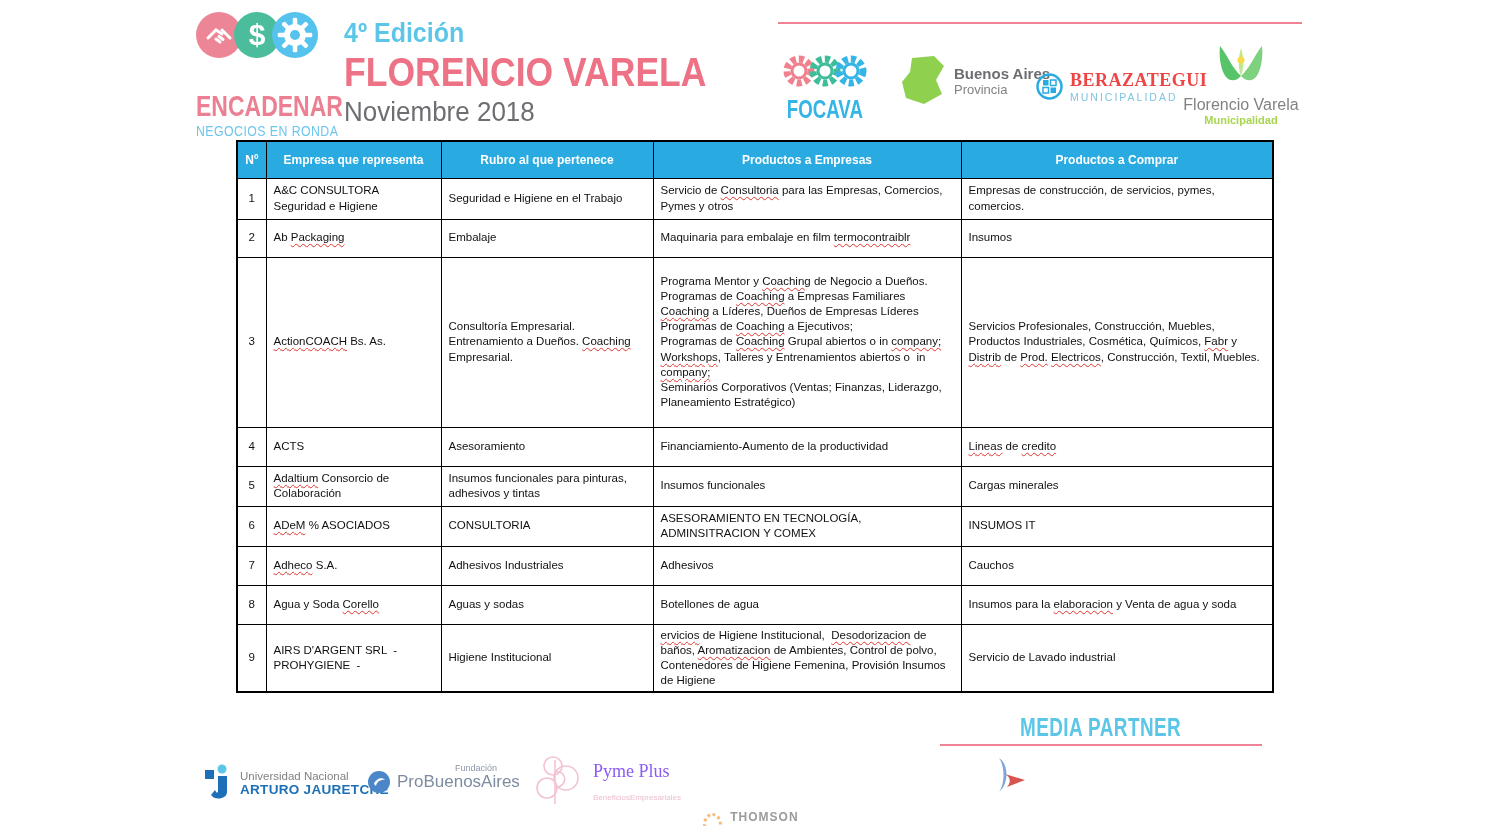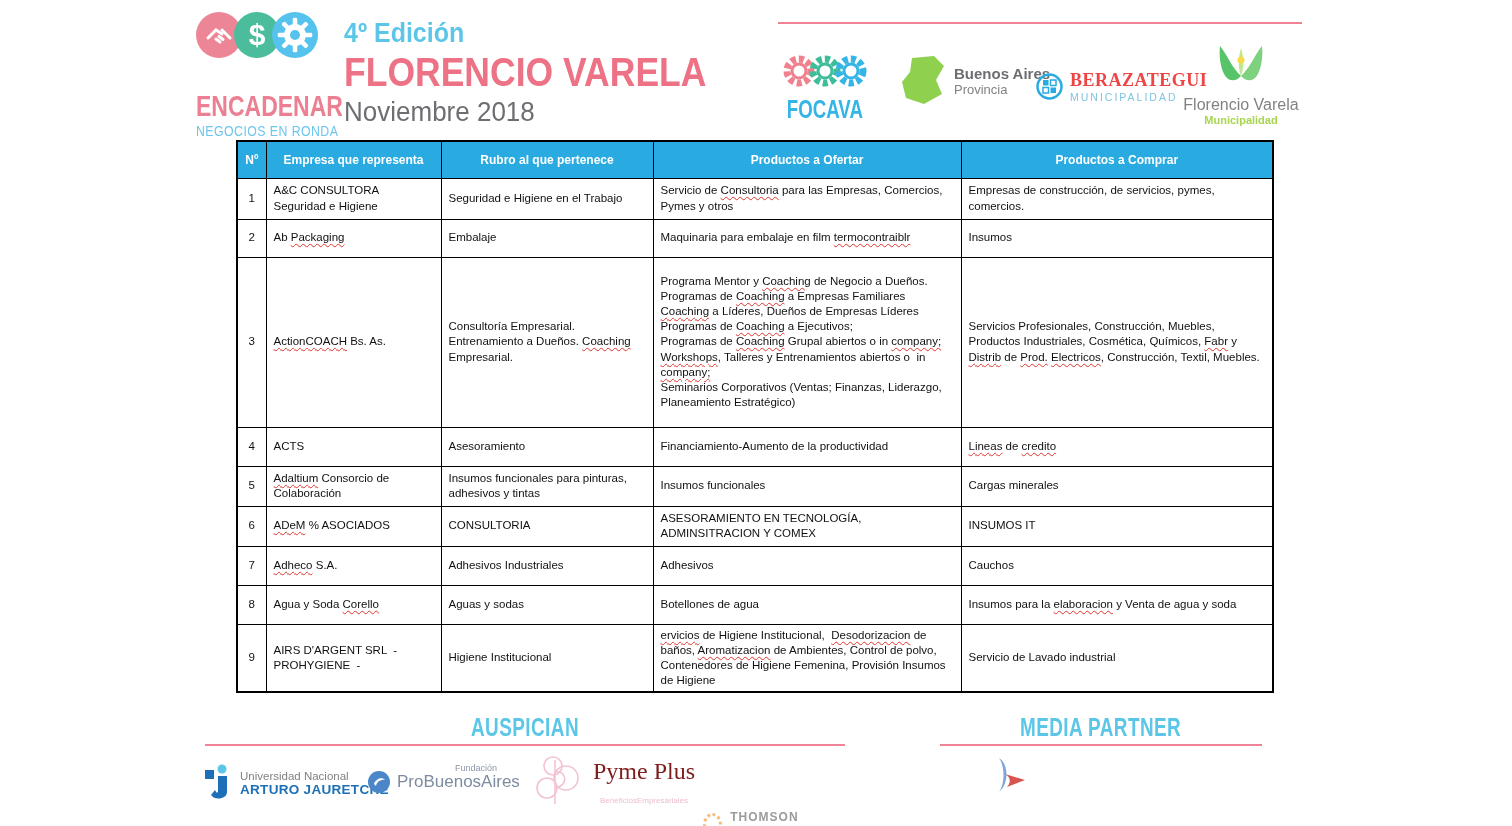--- a/index.html
+++ b/index.html
@@ -63,21 +63,21 @@
   .mediapartner { position:absolute; left:940px; top:716px; width:322px; }
 
   .sponsor-row { position:absolute; left:205px; top:758px; width:640px; height:56px; }
   .unaj { position:absolute; left:0; top:6px; display:flex; align-items:center; gap:7px; }
   .unaj-t1 { color:#808285; font-size:11.5px; }
   .unaj-t2 { color:#1d70b7; font-weight:bold; font-size:13.5px; letter-spacing:0.3px; }
   .pba { position:absolute; left:162px; top:12px; display:flex; align-items:center; gap:6px; }
   .pba-text { position:relative; color:#7d8ca0; font-size:17px; }
   .pba-small { position:absolute; left:58px; top:-9px; font-size:9px; color:#8a97a8; }
   .pyme { position:absolute; left:328px; top:-6px; display:flex; align-items:center; gap:8px; }
-  .pyme-name { font-family:"Liberation Serif", serif; color:#7f1d1d; font-size:24px; }
+  .pyme-name { font-family:"Liberation Serif", serif; color:#8b5cf6; font-size:18px; }
   .pyme-sub { color:#eec0cf; font-size:8px; text-align:center; margin-top:11px; }
   .thomson { position:absolute; left:498px; top:12px; display:flex; align-items:center; gap:8px;margin-top:40px; }
   .thomson-ball { width:23px; height:23px; border-radius:50%; border:3px dotted #f6bb7a; }
   .thomson-t { color:#9b9b9b; font-size:12px; letter-spacing:1px; font-weight:bold; }
 
   .radio { position:absolute; left:995px; top:756px; display:flex; align-items:flex-start; gap:6px; }
   .radio-line { font-size:26px; white-space:nowrap; }
   .radio-p1 { color:#4a86c8; }
   .radio-p2 { color:#9aacb8; }
   .radio-p3 { color:#74c39e; }
@@ -188,21 +188,21 @@
         <col style="width:175px">
         <col style="width:212px">
         <col style="width:308px">
         <col style="width:312px">
     </colgroup>
     <thead>
       <tr>
           <th>Nº</th>
           <th>Empresa que representa</th>
           <th>Rubro al que pertenece</th>
-          <th>Productos a Ofertar</th>
+          <th>Productos a Empresas</th>
           <th>Productos a Comprar</th>
         </tr>
     </thead>
     <tbody>
         <tr>
           <td class="num">1</td>
           <td><span>A&amp;C CONSULTORA Seguridad e Higiene</span></td>
           <td><span>Seguridad e Higiene en el Trabajo</span></td>
           <td><span>Servicio de </span><span class="sp">Consultoria</span><span> para las Empresas, Comercios, Pymes y otros</span></td>
           <td><span>Empresas de construcción, de servicios, pymes, comercios.</span></td>
@@ -267,24 +267,20 @@
           <td class="num">9</td>
           <td><span>AIRS D'ARGENT SRL  -
 PROHYGIENE  -</span></td>
           <td><span>Higiene Institucional</span></td>
           <td><span class="sp">ervicios</span><span> de Higiene Institucional,  </span><span class="sp">Desodorizacion</span><span> de baños, </span><span class="sp">Aromatizacion</span><span> de Ambientes, Control de polvo,  Contenedores de Higiene Femenina, Provisión Insumos de Higiene</span></td>
           <td><span>Servicio de Lavado industrial</span></td>
         </tr>
       </tbody>
   </table>
 
-  <div class="auspician">
-    <div class="sec-title"><span>AUSPICIAN</span></div>
-    <div class="sec-rule"></div>
-  </div>
 
   <div class="sponsor-row">
     <div class="unaj">
       <svg width="28" height="38" viewBox="0 0 28 38">
         <rect x="0" y="6" width="9" height="9" fill="#1d70b7"></rect>
         <circle cx="17" cy="5" r="4.5" fill="#5bc6e8"></circle>
         <path d="M13 12 L22 12 L22 28 C22 35 10 37 6 31 L10 26 C12 30 13 29 13 26 Z" fill="#1d70b7"></path>
       </svg>
       <div>
         <div class="unaj-t1">Universidad Nacional</div>

